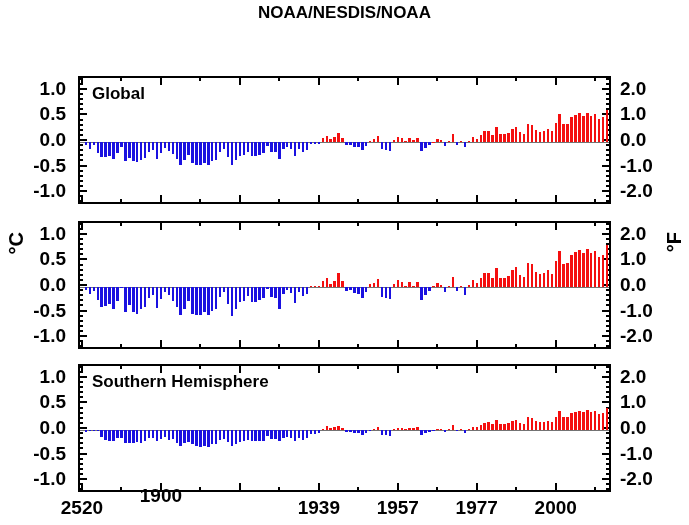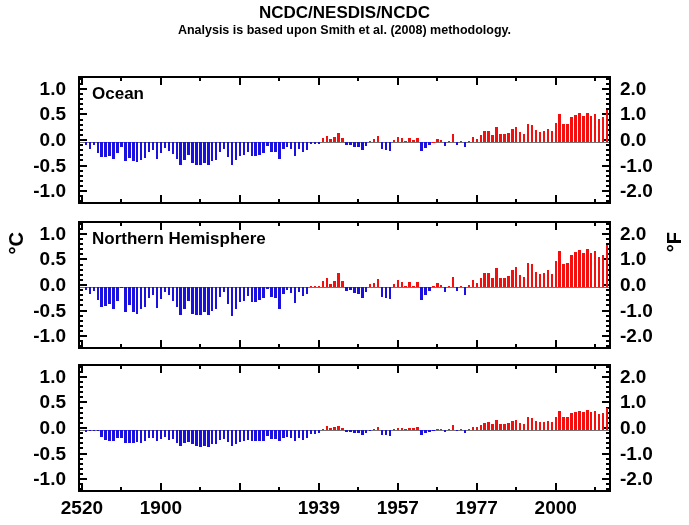--- a/index.html
+++ b/index.html
@@ -60,22 +60,21 @@
     position:absolute;font-size:19px;font-weight:bold;
     text-align:center;white-space:nowrap;line-height:19px;
   }
 </style>
 </head>
 <body>
 
 <div id="root">
 
   <div class="title-block">
-    <div class="title-sub">NCDC/NESDIS/NCDC</div>
-    <div class="title-note">Analysis is based upon Smith et al. (2008) methodology.</div>
+    <div class="title-sub">NOAA/NESDIS/NOAA</div>
   </div>
 
   <div class="unit-label" id="unit-c">°C</div>
   <div class="unit-label" id="unit-f">°F</div>
 
   <div id="panels">
       <div class="panel" style="left: 78px; top: 76px; width: 533px; height: 128px;">
         <div class="plotbox">
           <div class="zeroline" style="top: 64px;"></div>
           <div class="bars">
@@ -208,21 +207,21 @@
             <div class="bar" style="left: 502.165px; width: 2.44785px; top: 37.888px; height: 26.112px; background: rgb(244, 15, 15);"></div>
             <div class="bar" style="left: 506.113px; width: 2.44785px; top: 34.816px; height: 29.184px; background: rgb(244, 15, 15);"></div>
             <div class="bar" style="left: 510.061px; width: 2.44785px; top: 37.888px; height: 26.112px; background: rgb(244, 15, 15);"></div>
             <div class="bar" style="left: 514.009px; width: 2.44785px; top: 36.352px; height: 27.648px; background: rgb(244, 15, 15);"></div>
             <div class="bar" style="left: 517.958px; width: 2.44785px; top: 40.96px; height: 23.04px; background: rgb(244, 15, 15);"></div>
             <div class="bar" style="left: 521.906px; width: 2.44785px; top: 39.424px; height: 24.576px; background: rgb(244, 15, 15);"></div>
             <div class="bar" style="left: 525.854px; width: 2.44785px; top: 32.256px; height: 31.744px; background: rgb(244, 15, 15);"></div>
             <div class="bar" style="left: 529.802px; width: 2.44785px; top: 38.4px; height: 25.6px; background: rgb(244, 15, 15);"></div>
           </div>
         </div>
-        <div class="panel-title">Ocean</div>
+        <div class="panel-title">Global</div>
       </div>
       <div class="panel" style="left: 78px; top: 221px; width: 533px; height: 128px;">
         <div class="plotbox">
           <div class="zeroline" style="top: 64px;"></div>
           <div class="bars">
             <div class="bar" style="left: 4.6983px; width: 2.44785px; top: 64px; height: 3.072px; background: rgb(26, 17, 224);"></div>
             <div class="bar" style="left: 8.64644px; width: 2.44785px; top: 64px; height: 7.168px; background: rgb(26, 17, 224);"></div>
             <div class="bar" style="left: 12.5946px; width: 2.44785px; top: 64px; height: 3.584px; background: rgb(26, 17, 224);"></div>
             <div class="bar" style="left: 16.5427px; width: 2.44785px; top: 64px; height: 13.312px; background: rgb(26, 17, 224);"></div>
             <div class="bar" style="left: 20.4909px; width: 2.44785px; top: 64px; height: 20.48px; background: rgb(26, 17, 224);"></div>
@@ -350,21 +349,20 @@
             <div class="bar" style="left: 502.165px; width: 2.44785px; top: 30.208px; height: 33.792px; background: rgb(244, 15, 15);"></div>
             <div class="bar" style="left: 506.113px; width: 2.44785px; top: 25.6px; height: 38.4px; background: rgb(244, 15, 15);"></div>
             <div class="bar" style="left: 510.061px; width: 2.44785px; top: 29.696px; height: 34.304px; background: rgb(244, 15, 15);"></div>
             <div class="bar" style="left: 514.009px; width: 2.44785px; top: 27.648px; height: 36.352px; background: rgb(244, 15, 15);"></div>
             <div class="bar" style="left: 517.958px; width: 2.44785px; top: 34.304px; height: 29.696px; background: rgb(244, 15, 15);"></div>
             <div class="bar" style="left: 521.906px; width: 2.44785px; top: 31.744px; height: 32.256px; background: rgb(244, 15, 15);"></div>
             <div class="bar" style="left: 525.854px; width: 2.44785px; top: 22.016px; height: 41.984px; background: rgb(244, 15, 15);"></div>
             <div class="bar" style="left: 529.802px; width: 2.44785px; top: 30.72px; height: 33.28px; background: rgb(244, 15, 15);"></div>
           </div>
         </div>
-        <div class="panel-title">Northern Hemisphere</div>
       </div>
       <div class="panel" style="left: 78px; top: 364px; width: 533px; height: 128px;">
         <div class="plotbox">
           <div class="zeroline" style="top: 64px;"></div>
           <div class="bars">
             <div class="bar" style="left: 4.6983px; width: 2.44785px; top: 64px; height: 1.536px; background: rgb(26, 17, 224);"></div>
             <div class="bar" style="left: 8.64644px; width: 2.44785px; top: 64px; height: 1.024px; background: rgb(26, 17, 224);"></div>
             <div class="bar" style="left: 12.5946px; width: 2.44785px; top: 64px; height: 1px; background: rgb(26, 17, 224);"></div>
             <div class="bar" style="left: 16.5427px; width: 2.44785px; top: 64px; height: 1.024px; background: rgb(26, 17, 224);"></div>
             <div class="bar" style="left: 20.4909px; width: 2.44785px; top: 64px; height: 6.656px; background: rgb(26, 17, 224);"></div>
@@ -492,26 +490,27 @@
             <div class="bar" style="left: 502.165px; width: 2.44785px; top: 45.568px; height: 18.432px; background: rgb(244, 15, 15);"></div>
             <div class="bar" style="left: 506.113px; width: 2.44785px; top: 44.032px; height: 19.968px; background: rgb(244, 15, 15);"></div>
             <div class="bar" style="left: 510.061px; width: 2.44785px; top: 46.08px; height: 17.92px; background: rgb(244, 15, 15);"></div>
             <div class="bar" style="left: 514.009px; width: 2.44785px; top: 45.056px; height: 18.944px; background: rgb(244, 15, 15);"></div>
             <div class="bar" style="left: 517.958px; width: 2.44785px; top: 47.616px; height: 16.384px; background: rgb(244, 15, 15);"></div>
             <div class="bar" style="left: 521.906px; width: 2.44785px; top: 47.104px; height: 16.896px; background: rgb(244, 15, 15);"></div>
             <div class="bar" style="left: 525.854px; width: 2.44785px; top: 42.496px; height: 21.504px; background: rgb(244, 15, 15);"></div>
             <div class="bar" style="left: 529.802px; width: 2.44785px; top: 46.08px; height: 17.92px; background: rgb(244, 15, 15);"></div>
           </div>
         </div>
+        <div class="panel-title">Southern Hemisphere</div>
       </div>
     </div>
 
   <div id="xaxis">
       <div class="xlab" style="left: 41.9481px; top: 498px; width: 80px;">2520</div>
-      <div class="xlab" style="left: 120.911px; top: 498px; width: 80px;">1900</div>
+      <div class="xlab" style="left: 120.911px; top: 486px; width: 80px;">1900</div>
       <div class="xlab" style="left: 204px; top: 498px; width: 80px; margin-top: 40px;">1920</div>
       <div class="xlab" style="left: 278.837px; top: 498px; width: 80px;">1939</div>
       <div class="xlab" style="left: 357.8px; top: 498px; width: 80px;">1957</div>
       <div class="xlab" style="left: 436.763px; top: 498px; width: 80px;">1977</div>
       <div class="xlab" style="left: 515.726px; top: 498px; width: 80px;">2000</div>
     </div>
 
 <div class="ytick minor" style="top: 200.44px; left: 78px;"></div>
     <div class="ytick minor right" style="top: 200.44px; left: 606px;"></div>
     <div class="ytick minor" style="top: 195.32px; left: 78px;"></div>

